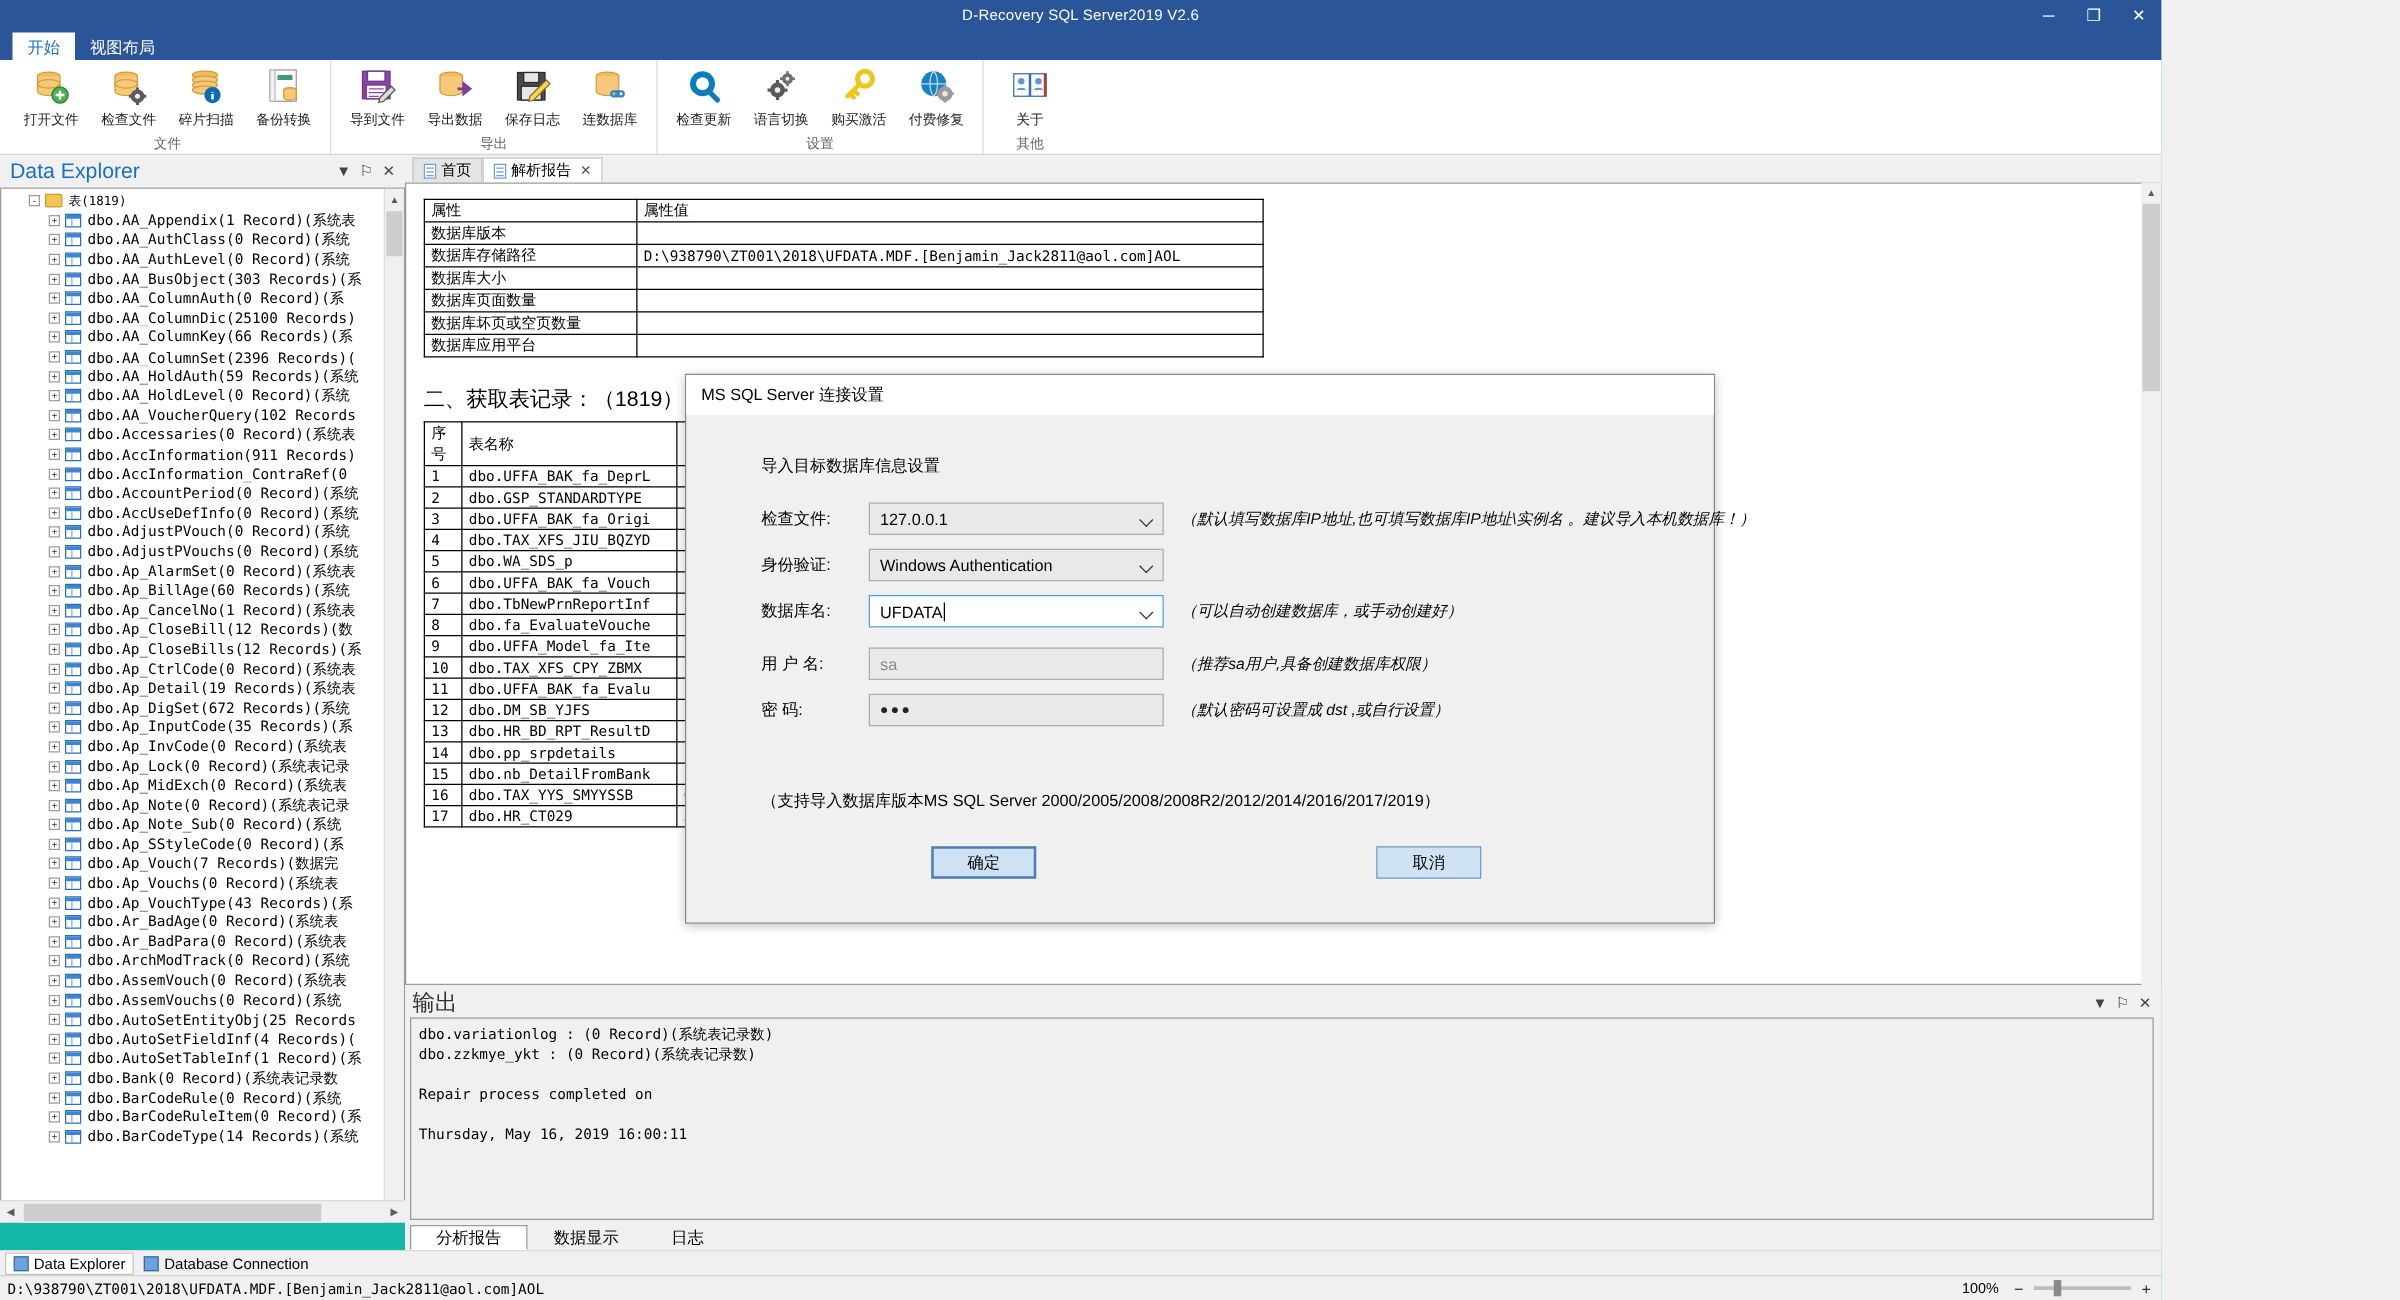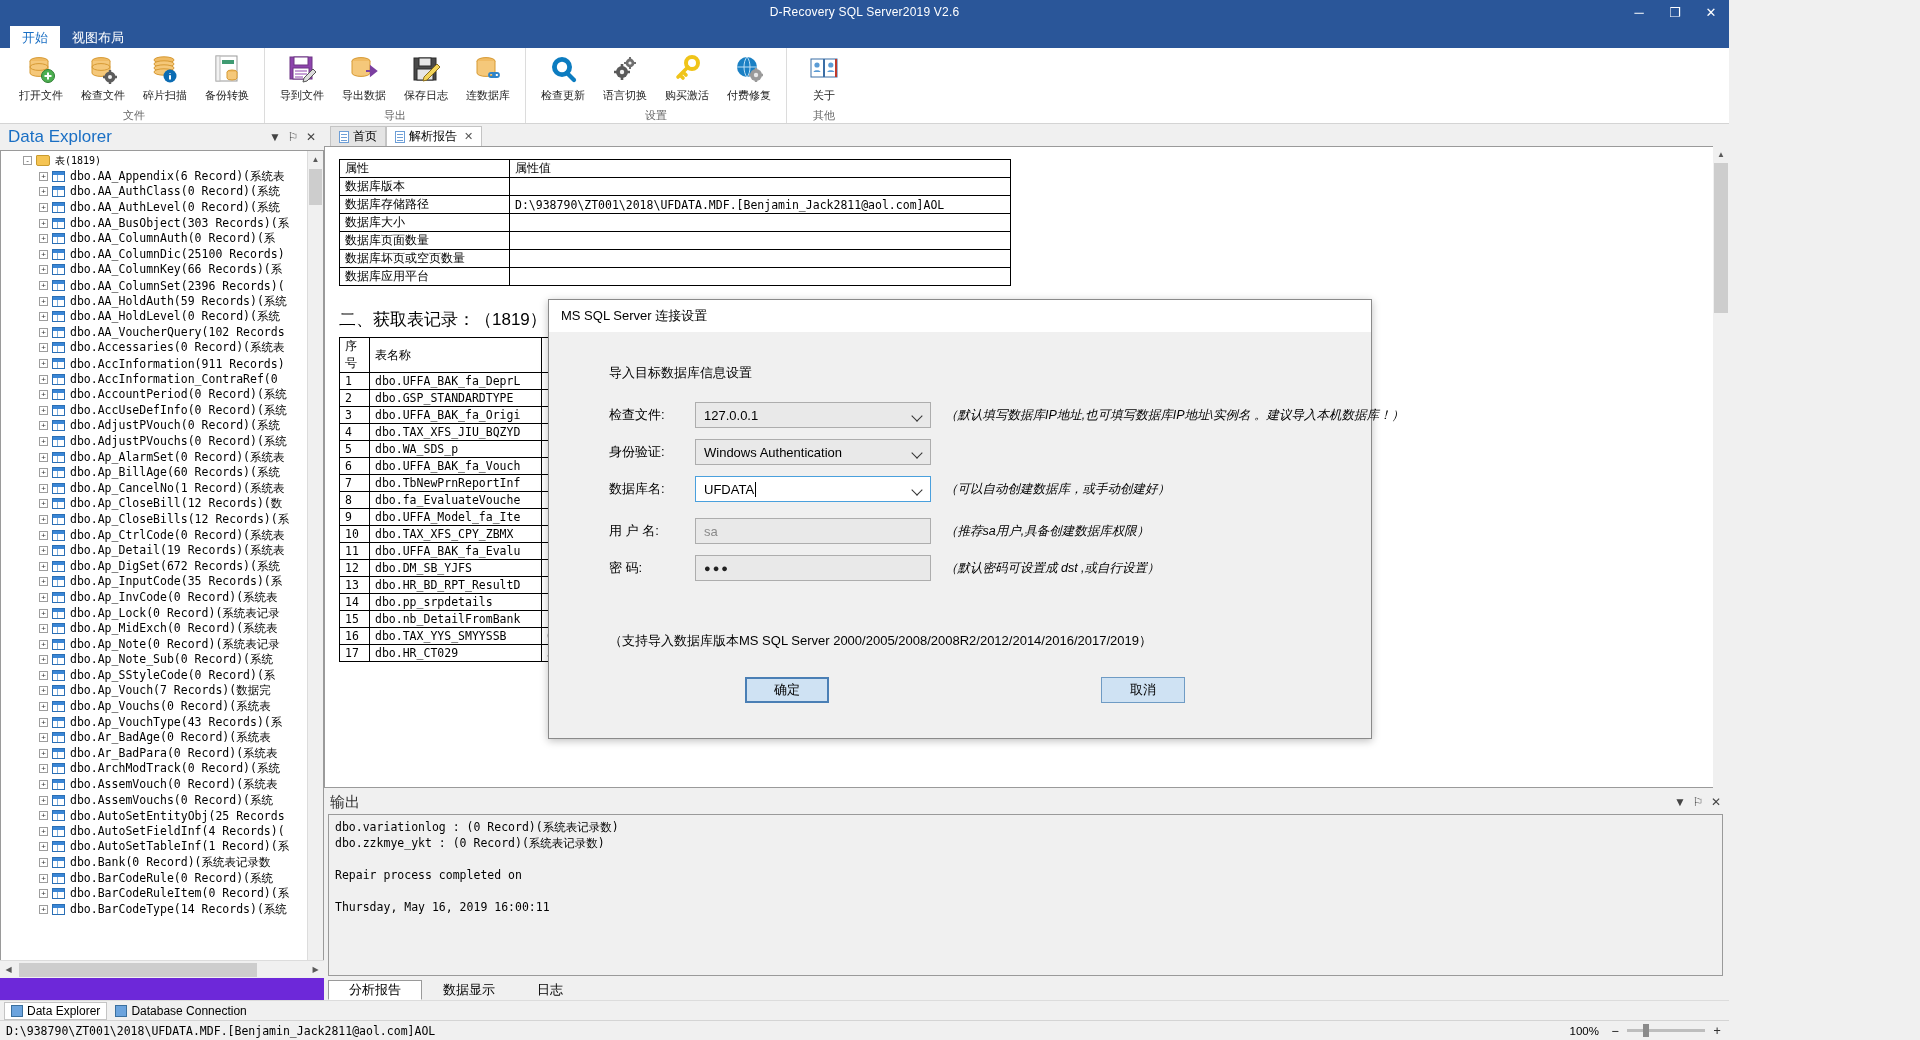--- a/index.html
+++ b/index.html
@@ -4,21 +4,21 @@
 <style>
   * { box-sizing: border-box; }
   html, body {
     margin: 0; padding: 0;
     width: 1920px; height: 1040px;
     overflow: hidden;
     font-family: "Liberation Sans", sans-serif;
     font-size: 12px;
     background: #f0f0f0;
   }
-  #app { position: relative; width: 1729px; height: 1040px; background: #6d28d9; }
+  #app { position: relative; width: 1729px; height: 1040px; background: #14b8a6; }
 
   
   .titlebar {
     height: 24px; background: #2a5699; color: #ffffff;
     display: flex; align-items: center; justify-content: center;
     position: relative; font-size: 12px;
   }
   .titlebar .title { letter-spacing: .2px; }
   .wincontrols { position: absolute; right: 0; top: 0; height: 24px; display: flex; }
   .wincontrols div {
@@ -146,21 +146,21 @@
   .rtable .num, .rtable .nm { font-family: "DejaVu Sans Mono", monospace; font-size: 11.5px; }
   .docscroll-v { position: absolute; right: 0; top: 22px; bottom: 212px; width: 16px; background: #f0f0f0; }
   .docscroll-v .arrow { height: 16px; display:flex; align-items:center; justify-content:center; font-size: 8px; color:#5a5a5a;}
   .docscroll-v .thumb { position: absolute; left: 1px; right: 1px; top: 17px; height: 150px; background: #cdcdcd; }
 
   
   .output {
     position: absolute; left: 0; right: 0; bottom: 0; height: 210px; background: #f0f0f0;
   }
   .output-header { height: 24px; display: flex; align-items: center; padding: 0 4px 0 6px; }
-  .output-title { font-size: 15px; color: #333; flex: 1; }
+  .output-title { font-size: 18px; color: #333; flex: 1; }
   .output-header .hicon { width: 18px; text-align: center; color: #444; font-size: 12px; }
   .output-body {
     position: absolute; left: 4px; right: 6px; top: 24px; bottom: 24px;
     background: #f0f0f0; border: 1px solid #9a9a9a; overflow: hidden; padding: 4px 6px;
     font-family: "DejaVu Sans Mono", monospace; font-size: 11.5px; color: #000; line-height: 16px;
   }
   .output-tabs { position: absolute; left: 4px; bottom: 0; height: 22px; display: flex; align-items: flex-end; }
   .otab { height: 20px; display: flex; align-items: center; padding: 0 20px; font-size: 13px; color: #000; border: 1px solid transparent; }
   .otab.active { background: #ffffff; border: 1px solid #9a9a9a; border-bottom-color: #ffffff; }
 
@@ -443,21 +443,21 @@
       <div class="tree-wrap">
         <div class="tree" id="tree">
             <div class="trow root">
               <span class="expander">-</span>
               <span class="folder-icon"></span>
               <span class="tlabel" style="font-size: 10px;">表(1819)</span>
             </div>
             <div class="trow child">
               <span class="expander">+</span>
               <span class="table-icon"></span>
-              <span class="tlabel">dbo.AA_Appendix(6 Record)(系统表</span>
+              <span class="tlabel">dbo.AA_Appendix(1 Record)(系统表</span>
             </div>
             <div class="trow child">
               <span class="expander">+</span>
               <span class="table-icon"></span>
               <span class="tlabel">dbo.AA_AuthClass(0 Record)(系统</span>
             </div>
             <div class="trow child">
               <span class="expander">+</span>
               <span class="table-icon"></span>
               <span class="tlabel">dbo.AA_AuthLevel(0 Record)(系统</span>

